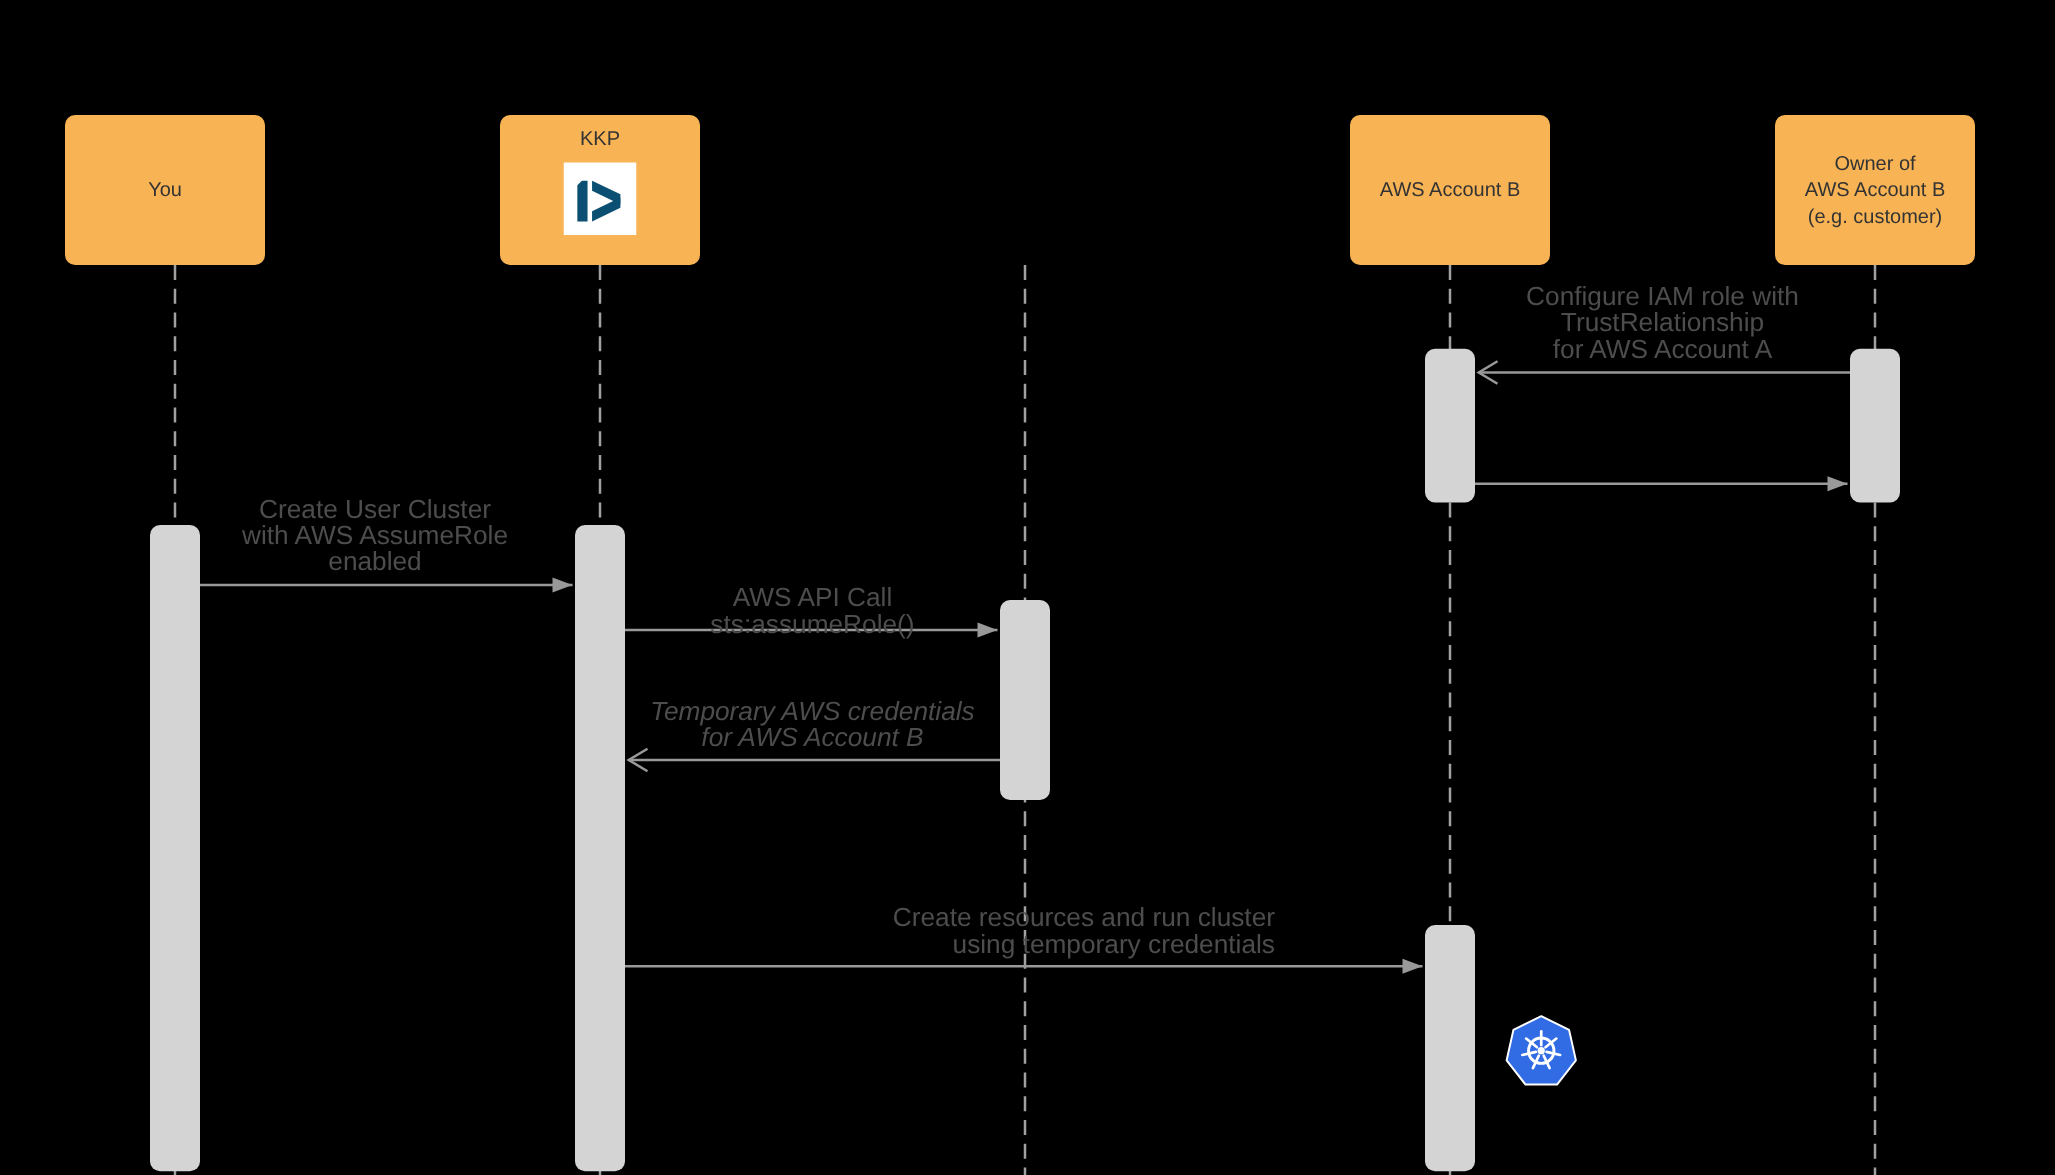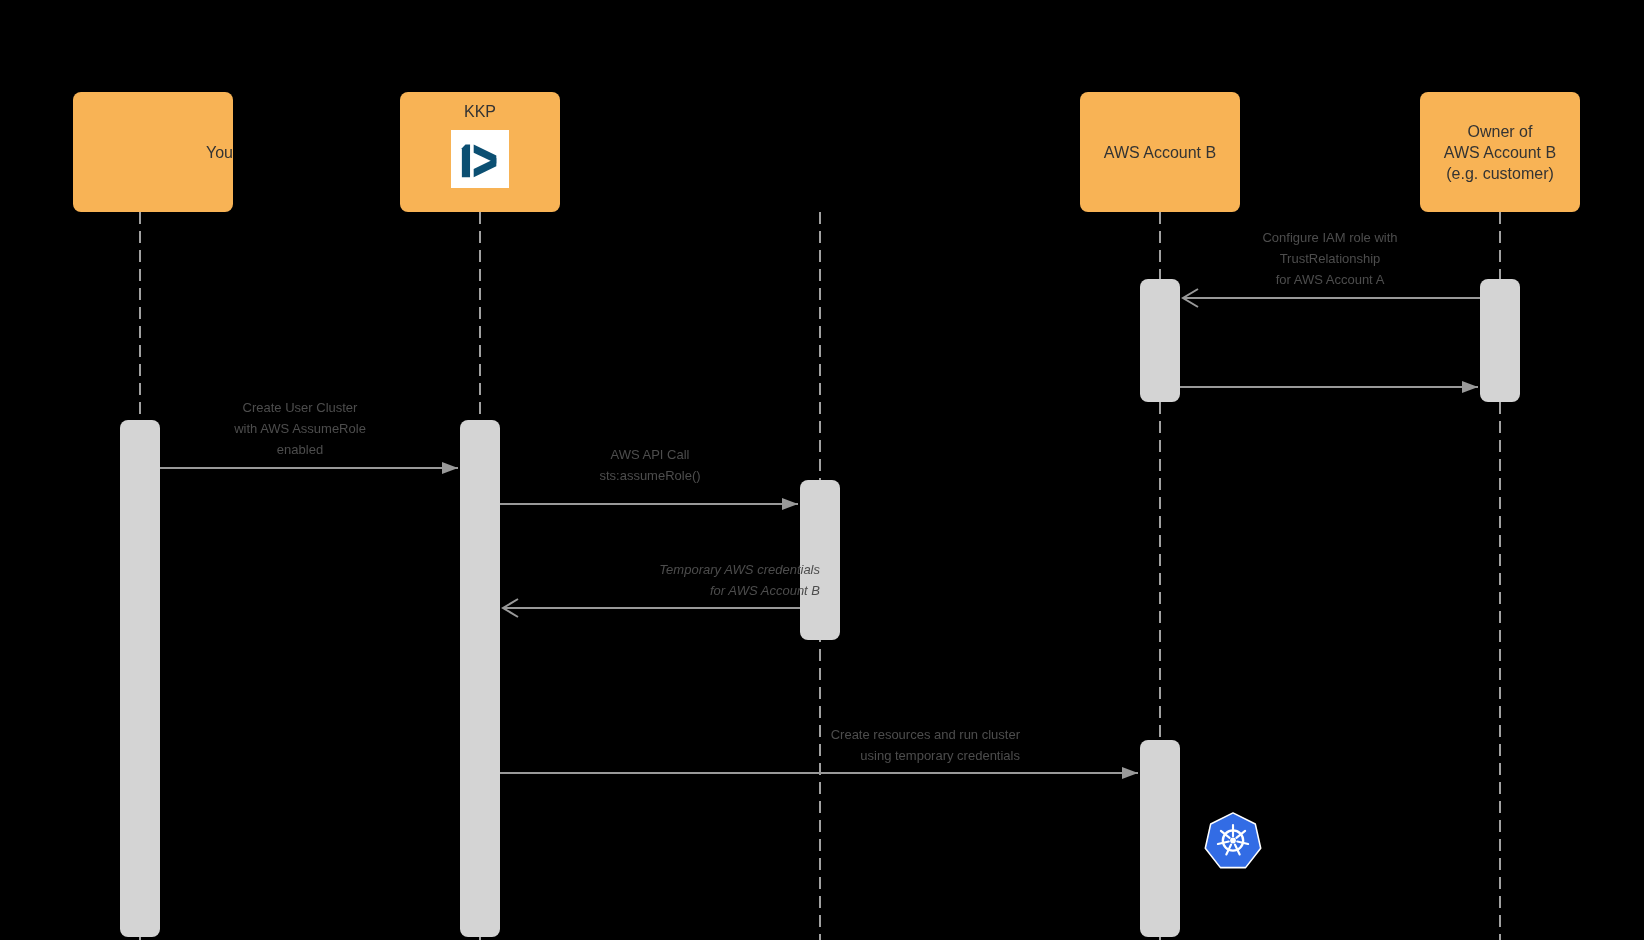--- a/index.html
+++ b/index.html
@@ -18,21 +18,21 @@
   .actor.kkp{justify-content:flex-start;}
   .actor.kkp .alabel{margin-top:9px;}
   .logo-square{
     width:58px;height:58px;background:#ffffff;margin-top:8px;
     display:flex;align-items:center;justify-content:center;
   }
   .activation{
     position:absolute;width:40px;background:#D4D4D4;border-radius:8px;
   }
   .msg{
-    position:absolute;color:#4D4D4D;font-size:13px;line-height:21px;text-align:center;
+    position:absolute;color:#4D4D4D;font-size:21px;line-height:21px;text-align:center;
     white-space:pre-line;transform:translateX(-50%);
   }
   .msg.italic{font-style:italic;}
   .k8s-logo{position:absolute;left:1202px;top:810px;width:62px;height:62px;}
 </style>
 </head>
 <body>
 
 <div class="stage">
 
@@ -67,28 +67,28 @@
     <line x1="800" y1="608" x2="503" y2="608" stroke="#999999" stroke-width="2" marker-end="url(#headOpen)"></line>
     <line x1="500" y1="773" x2="1138" y2="773" stroke="#999999" stroke-width="2" marker-end="url(#headFilled)"></line>
   </svg>
 
   <div class="msg" style="left:1330px;top:227px;width:300px;">Configure IAM role with
 TrustRelationship
 for AWS Account A</div>
   <div class="msg" style="left:300px;top:397px;width:300px;">Create User Cluster
 with AWS AssumeRole
 enabled</div>
-  <div class="msg" style="left:650px;top:444px;width:280px;">AWS API Call
+  <div class="msg" style="left:650px;top:468px;width:280px;">AWS API Call
 sts:assumeRole()</div>
-  <div class="msg italic" style="left:650px;top:559px;width:340px;text-align:right;">Temporary AWS credentials
+  <div class="msg italic" style="left:650px;top:559px;width:340px;">Temporary AWS credentials
 for AWS Account B</div>
   <div class="msg" style="left:820px;top:724px;width:400px;text-align:right;">Create resources and run cluster
 using temporary credentials</div>
 
-  <div class="actor" style="left:73px;align-items:flex-end;">
+  <div class="actor" style="left:52px;">
     <div class="alabel">You</div>
   </div>
 
   <div class="actor kkp" style="left:400px;">
     <div class="alabel">KKP</div>
     <div class="logo-square">
       <svg width="58" height="58" viewBox="0 0 64 64">
         <polygon points="12,20 16,16 21,16 21,52 12,52" fill="#0B4F72"></polygon>
         <polygon points="25,16 50,28 50,37 25,25" fill="#0B4F72"></polygon>
         <polygon points="25,52 50,40 50,31 25,43" fill="#0B4F72"></polygon>

